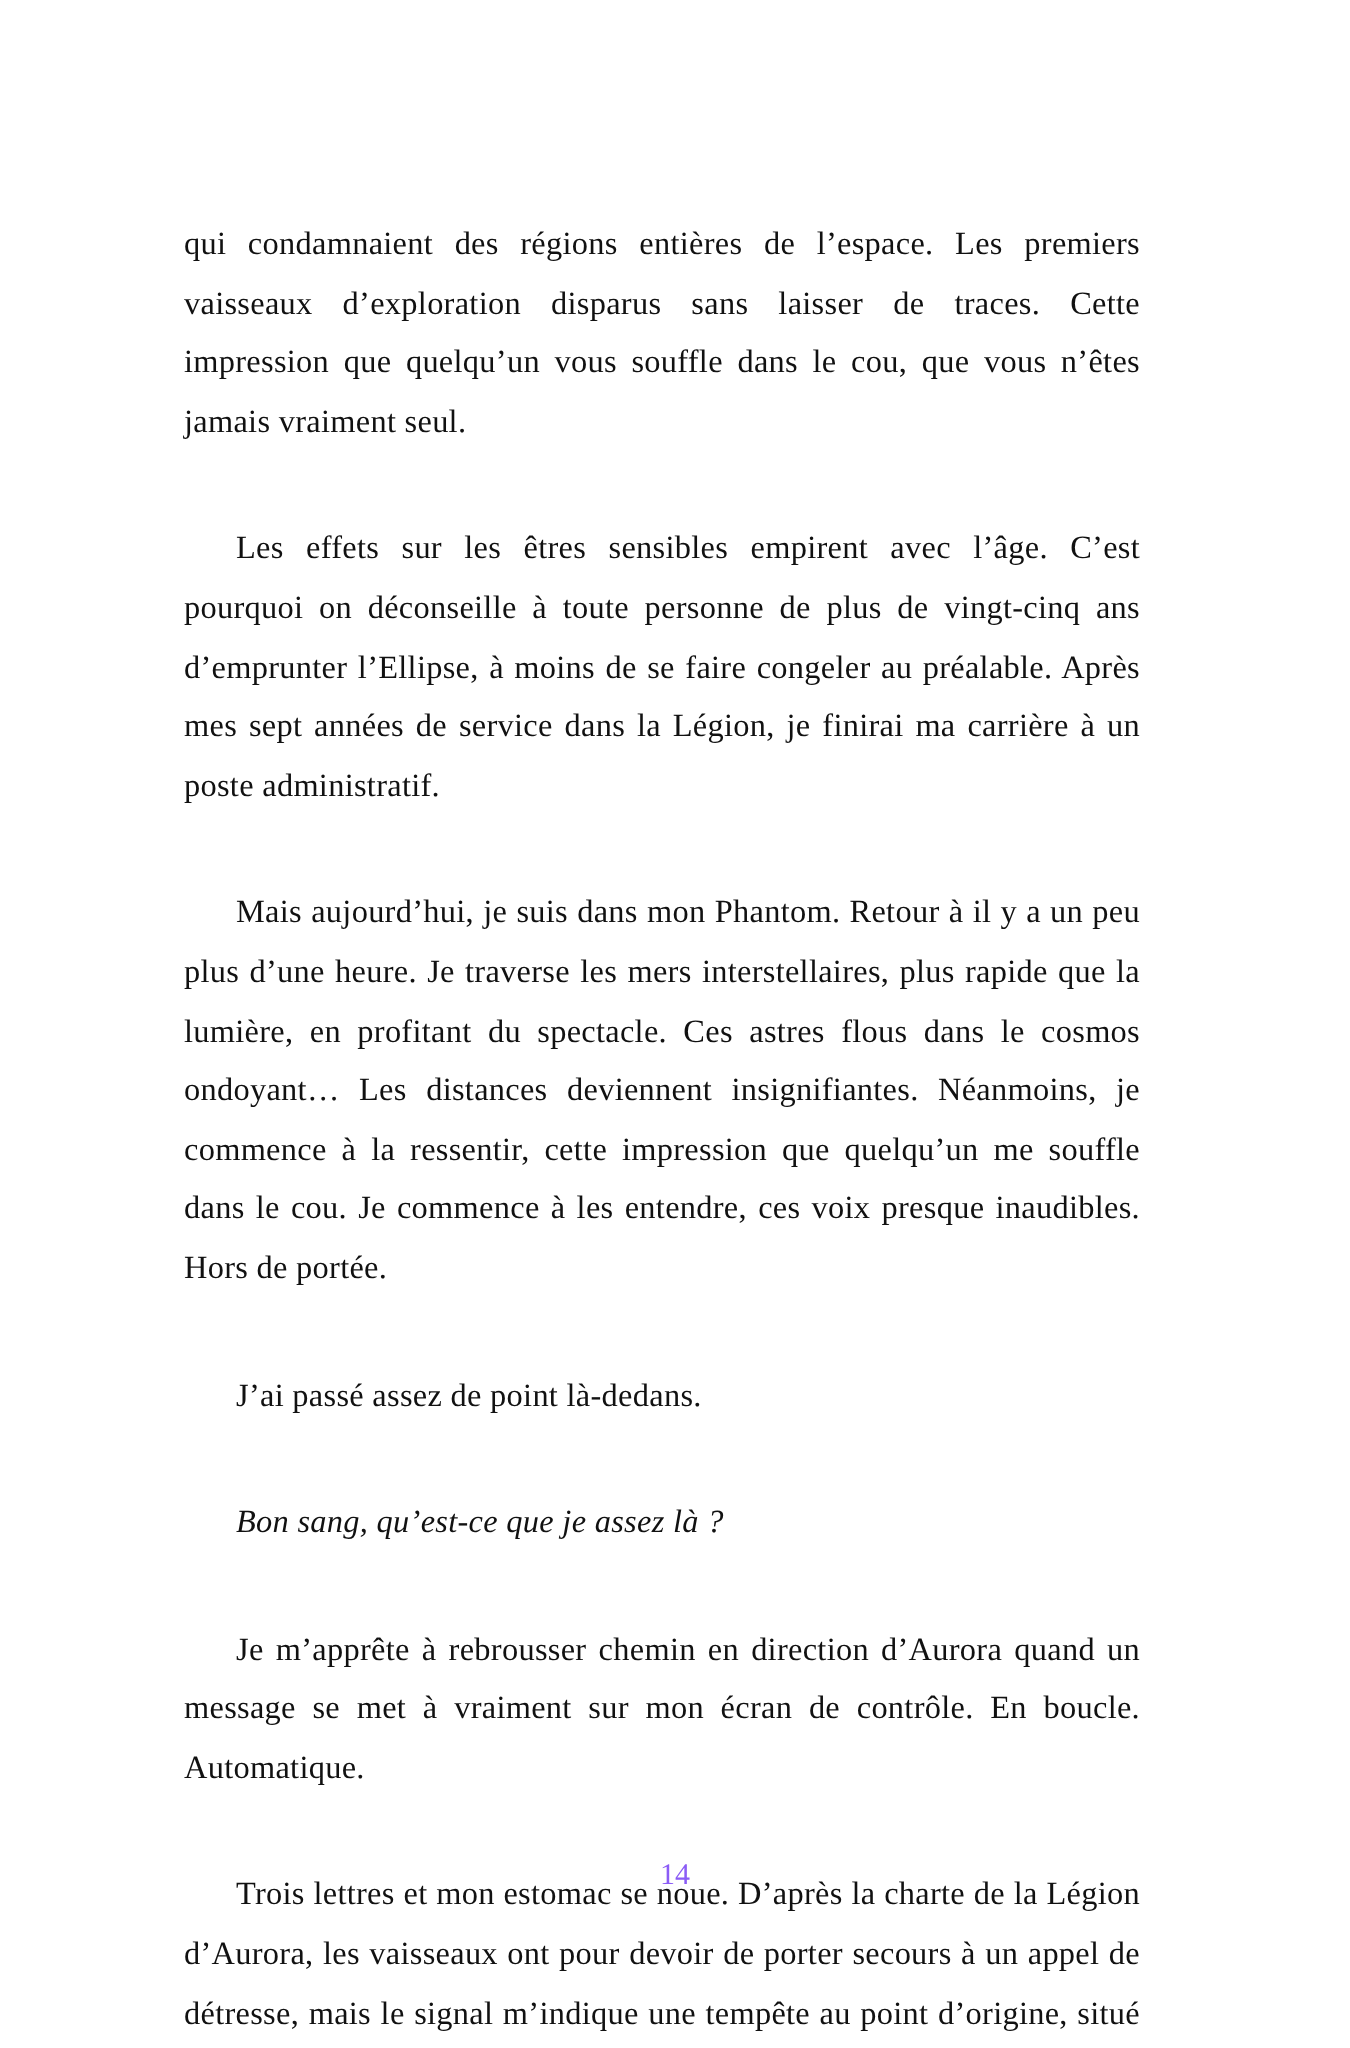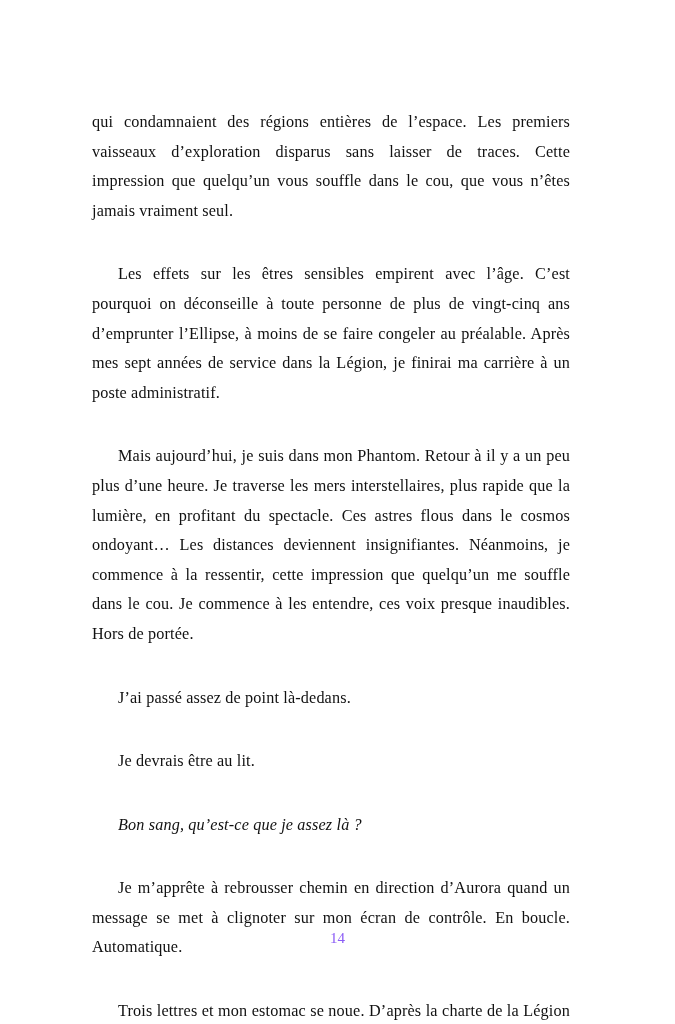--- a/index.html
+++ b/index.html
@@ -59,21 +59,20 @@
 </head>
 <body>
 
 <div class="page">
 
   <div class="text-block">
     <p class="para">qui condamnaient des régions entières de l’espace. Les premiers vaisseaux d’exploration disparus sans laisser de traces. Cette impression que quelqu’un vous souffle dans le cou, que vous n’êtes jamais vraiment seul.</p>
     <p class="para indent">Les effets sur les êtres sensibles empirent avec l’âge. C’est pourquoi on déconseille à toute personne de plus de vingt-cinq ans d’emprunter l’Ellipse, à moins de se faire congeler au préalable. Après mes sept années de service dans la Légion, je finirai ma carrière à un poste administratif.</p>
     <p class="para indent">Mais aujourd’hui, je suis dans mon Phantom. Retour à il y a un peu plus d’une heure. Je traverse les mers interstellaires, plus rapide que la lumière, en profitant du spectacle. Ces astres flous dans le cosmos ondoyant… Les distances deviennent insignifiantes. Néanmoins, je commence à la ressentir, cette impression que quelqu’un me souffle dans le cou. Je commence à les entendre, ces voix presque inaudibles. Hors de portée.</p>
     <p class="para indent">J’ai passé assez de point là-dedans.</p>
-    <p class="para indent">Je devrais être au lit.</p>
     <p class="para indent italic">Bon sang, qu’est-ce que je assez là ?</p>
-    <p class="para indent">Je m’apprête à rebrousser chemin en direction d’Aurora quand un message se met à clignoter sur mon écran de contrôle. En boucle. Automatique.</p>
+    <p class="para indent">Je m’apprête à rebrousser chemin en direction d’Aurora quand un message se met à vraiment sur mon écran de contrôle. En boucle. Automatique.</p>
     <p class="para indent">Trois lettres et mon estomac se noue. D’après la charte de la Légion d’Aurora, les vaisseaux ont pour devoir de porter secours à un appel de détresse, mais le signal m’indique une tempête au point d’origine, situé à des millions de kils d’ici.</p>
   </div>
 
   <div class="folio">14</div>
 
 </div>
 
 </body></html>

